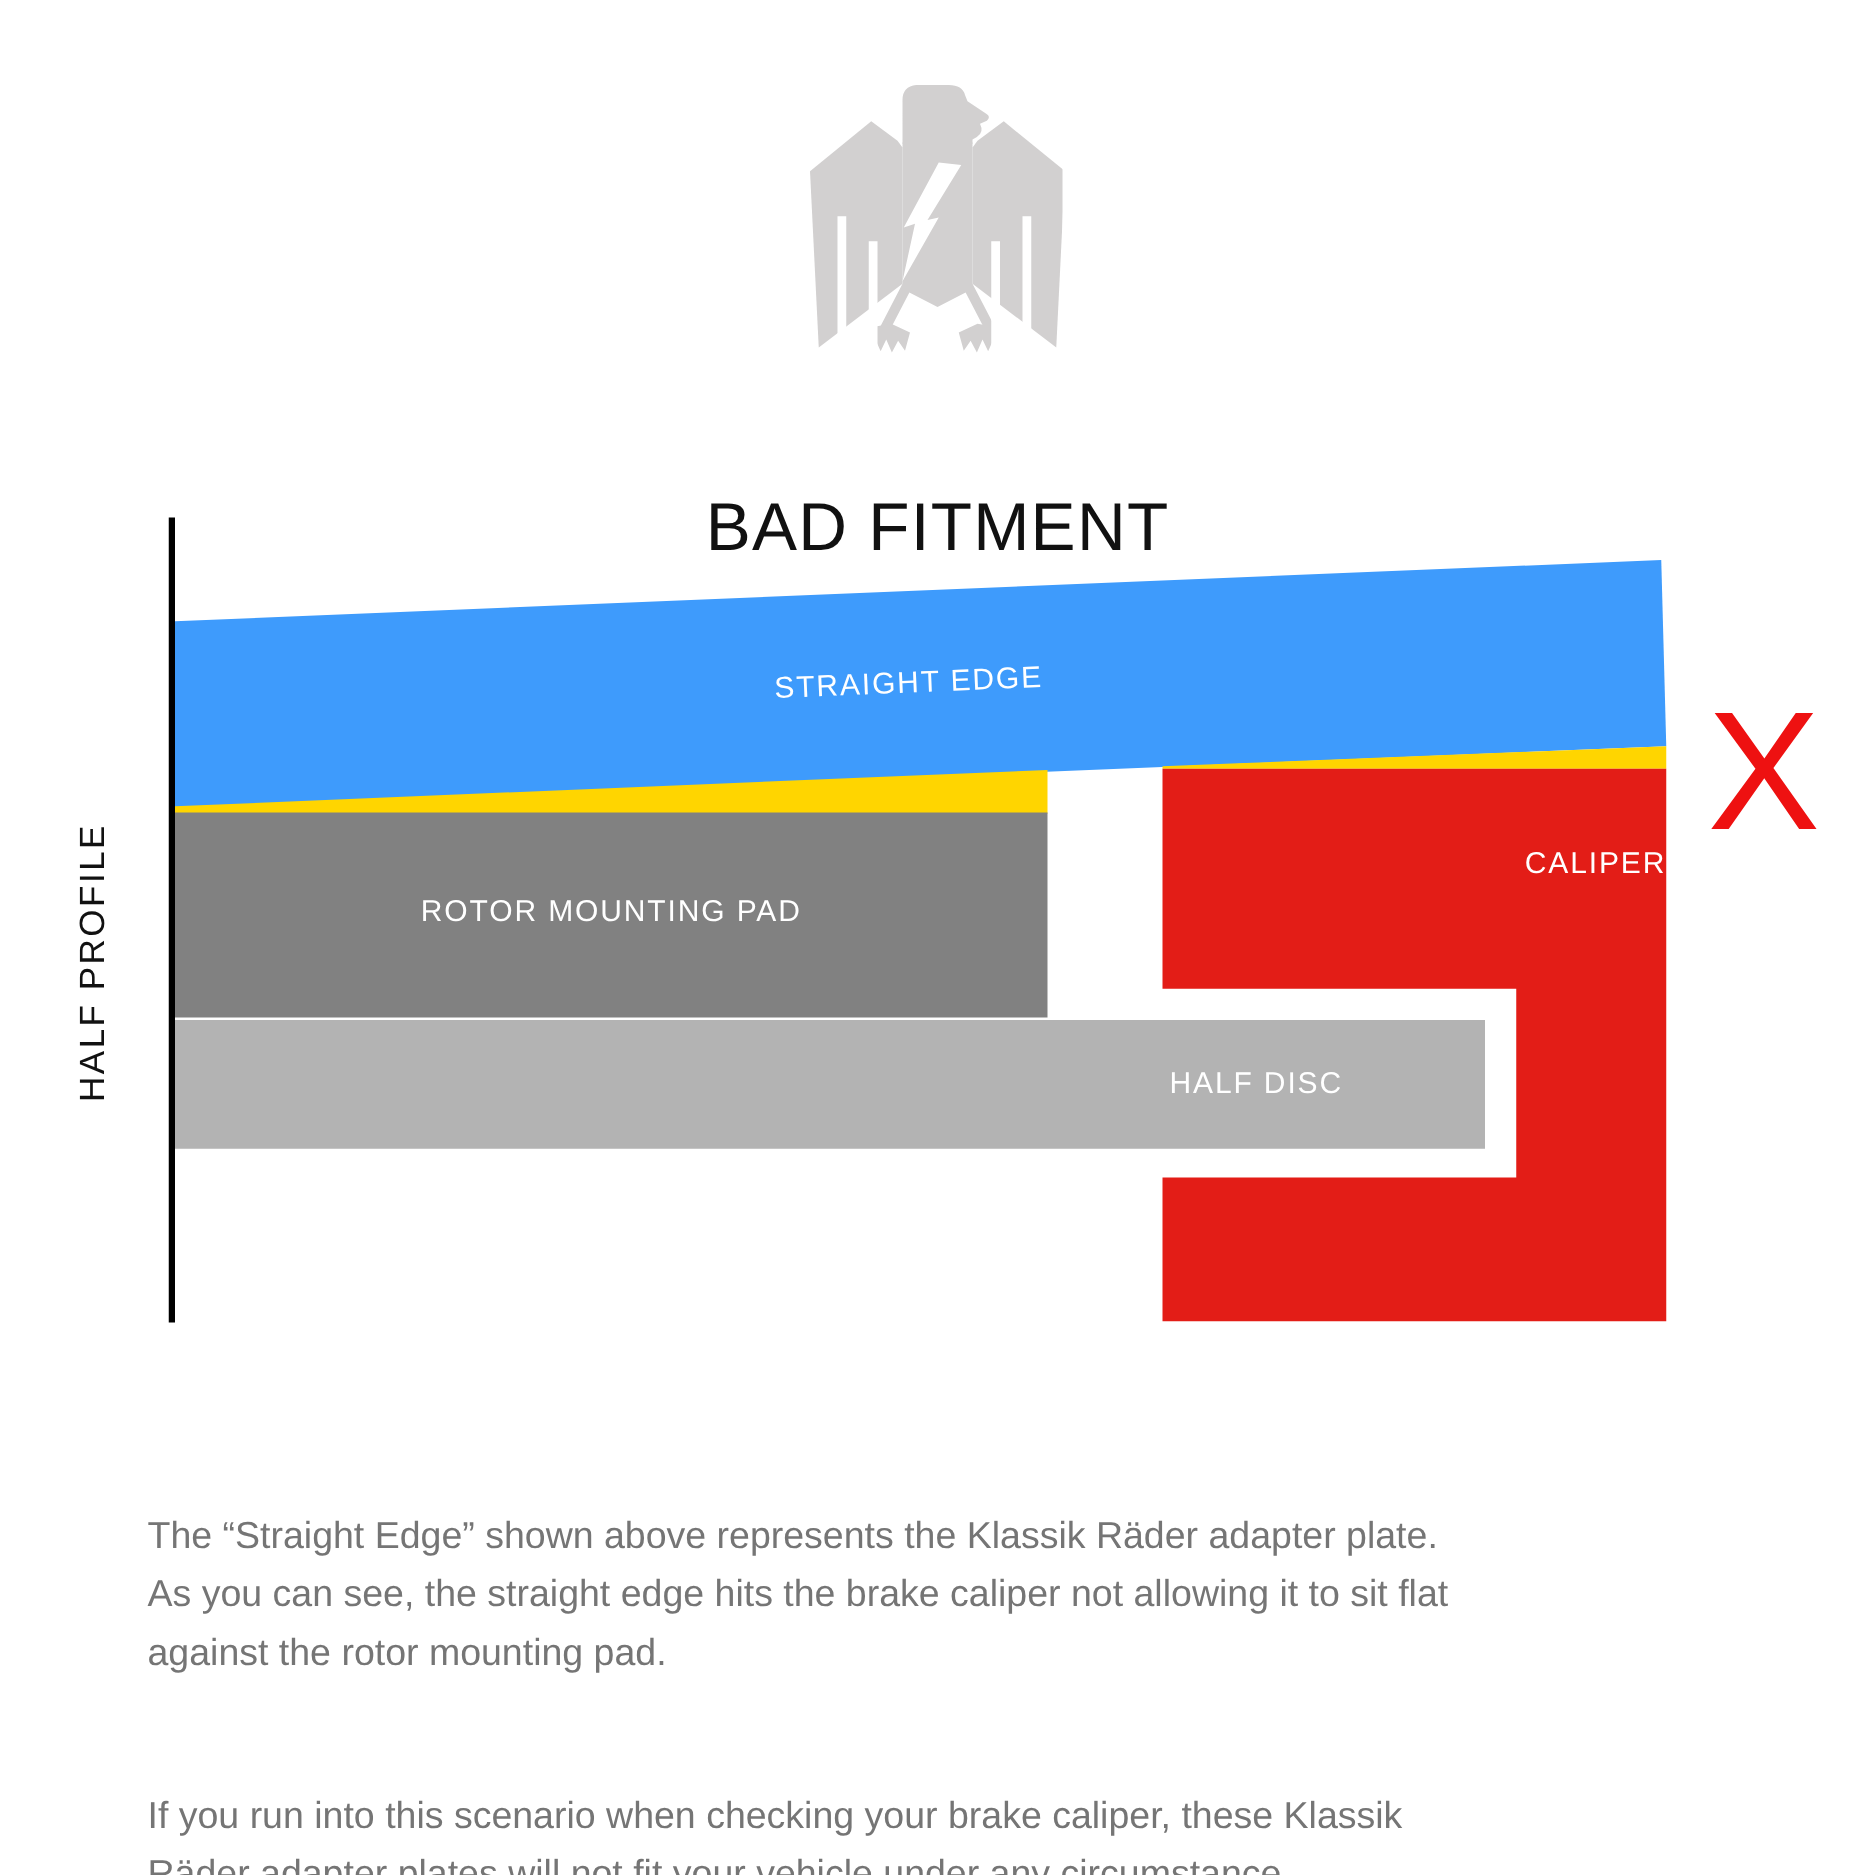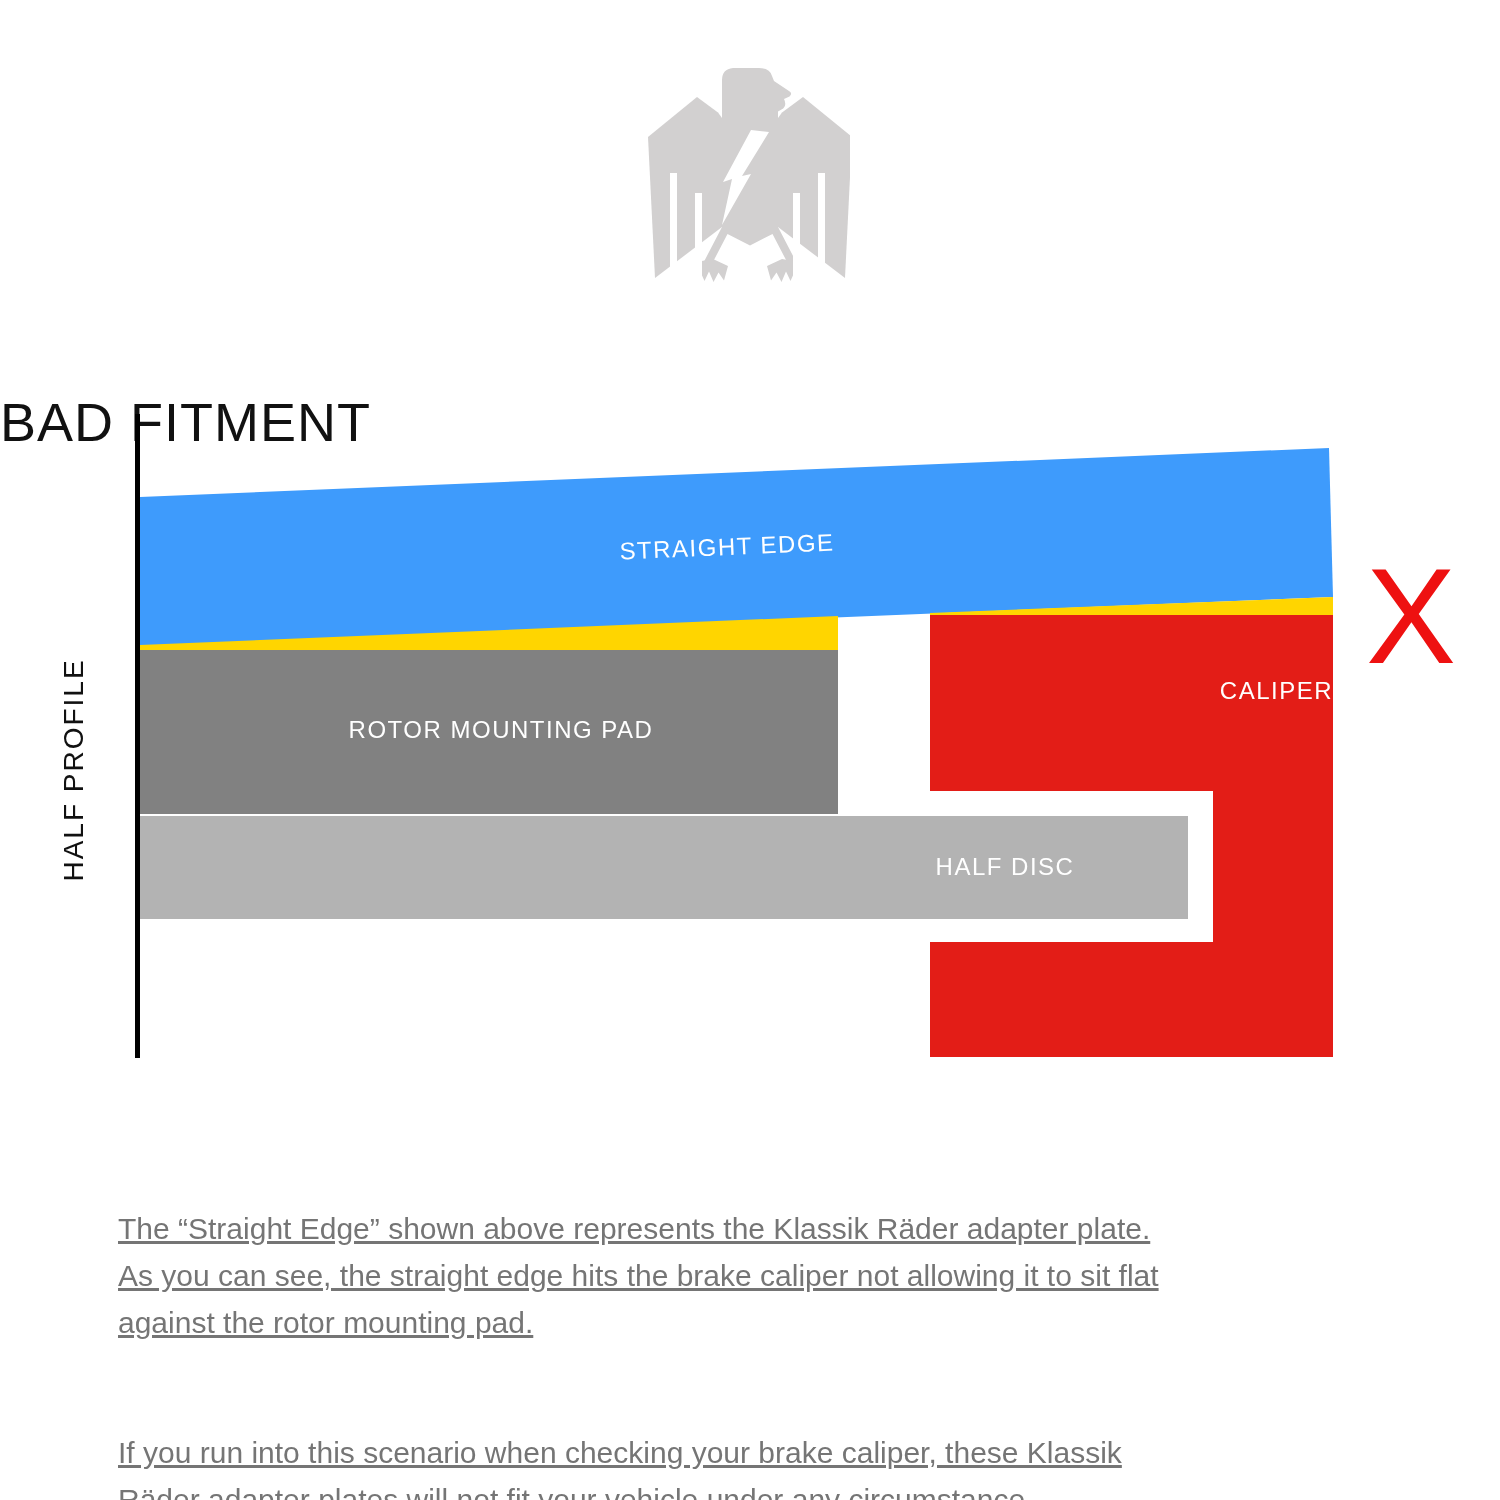--- a/index.html
+++ b/index.html
@@ -6,39 +6,40 @@
   .page{
     position:relative;
     width:1500px;height:1500px;
     background:#ffffff;
     overflow:hidden;
     font-family:"Liberation Sans","DejaVu Sans",sans-serif;
   }
   .abs{position:absolute;}
   .title{
     top:391px;left:0;width:1500px;
+    text-align:center;
     font-size:54px;
     letter-spacing:1px;
     color:#111111;
     font-weight:400;
   }
   .diagram-svg{top:0;left:0;width:1500px;height:1500px;}
   .shape-label{
     color:#ffffff;
     font-size:24px;
     letter-spacing:1.5px;
     text-align:center;
     line-height:28px;
     white-space:nowrap;
   }
   .straight-edge-label{
     top:533px;left:562px;width:330px;
     transform:rotate(-2.4deg);
   }
-  .pad-label{top:716px;left:140px;width:698px;padding-left:12px;}
+  .pad-label{top:716px;left:140px;width:698px;}
   .caliper-label{top:677px;left:930px;width:403px;text-align:right;}
   .disc-label{top:853px;left:905px;width:200px;}
   .half-profile{
     top:770px;left:74px;
     transform:translate(-50%,-50%) rotate(-90deg);
     font-size:28px;
     letter-spacing:2px;
     color:#111111;
     white-space:nowrap;
   }
@@ -50,21 +51,21 @@
     text-align:center;
     font-weight:400;
   }
   .description{
     top:1158px;left:118px;width:1300px;
     color:#757575;
     font-size:30px;
     line-height:47px;
     white-space:pre-line;
   }
-  .description p{margin:0 0 36px 0;padding:0;text-decoration:underline;}
+  .description p{margin:0 0 36px 0;padding:0;}
 </style>
 </head>
 <body>
 
 <div class="page">
 
   <svg class="abs" style="top:66px;left:645px;" width="205" height="224" viewBox="0 0 205 224" aria-hidden="true">
     <g>
       <path d="M77,49 L77,14 Q77,3 88,2 L114,2 Q125,2 127,10 L129,15 L144,25 Q148,27.5 144.5,30.5 L139,33 Q142.5,40 136.5,43.5 L133,45.5 L133,49 Z" fill="#d2d0d0"></path>
       <path d="M77,48 L133,48 L133,161 L152.5,198.5 L146,203.5 L127.5,168 L105,179.5 L82.5,168 L64,203.5 L57.5,198.5 L77,161 Z" fill="#d2d0d0"></path>

